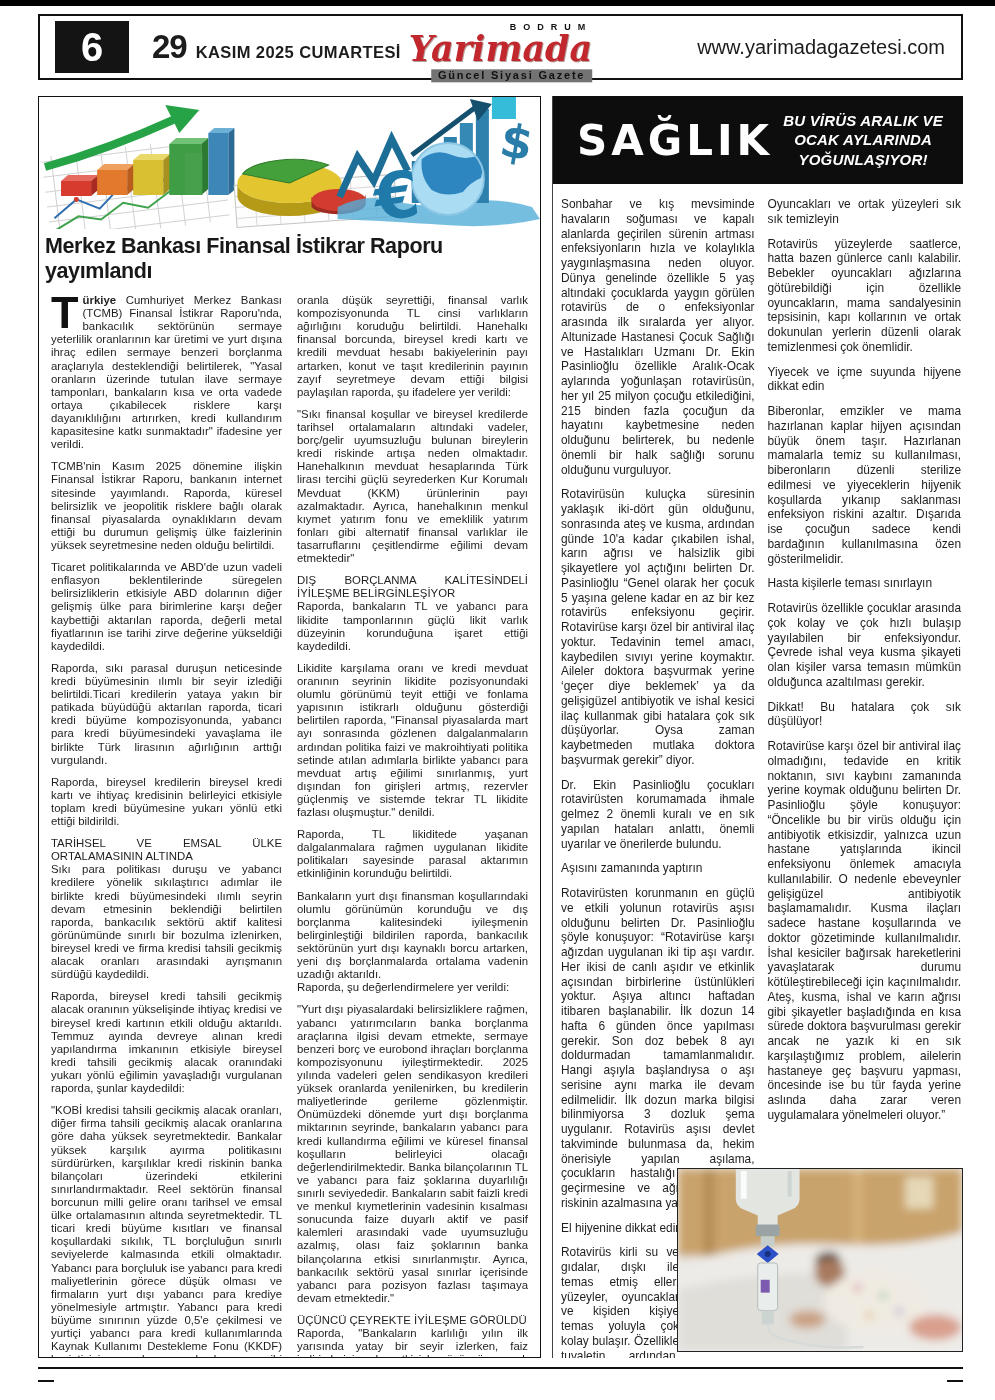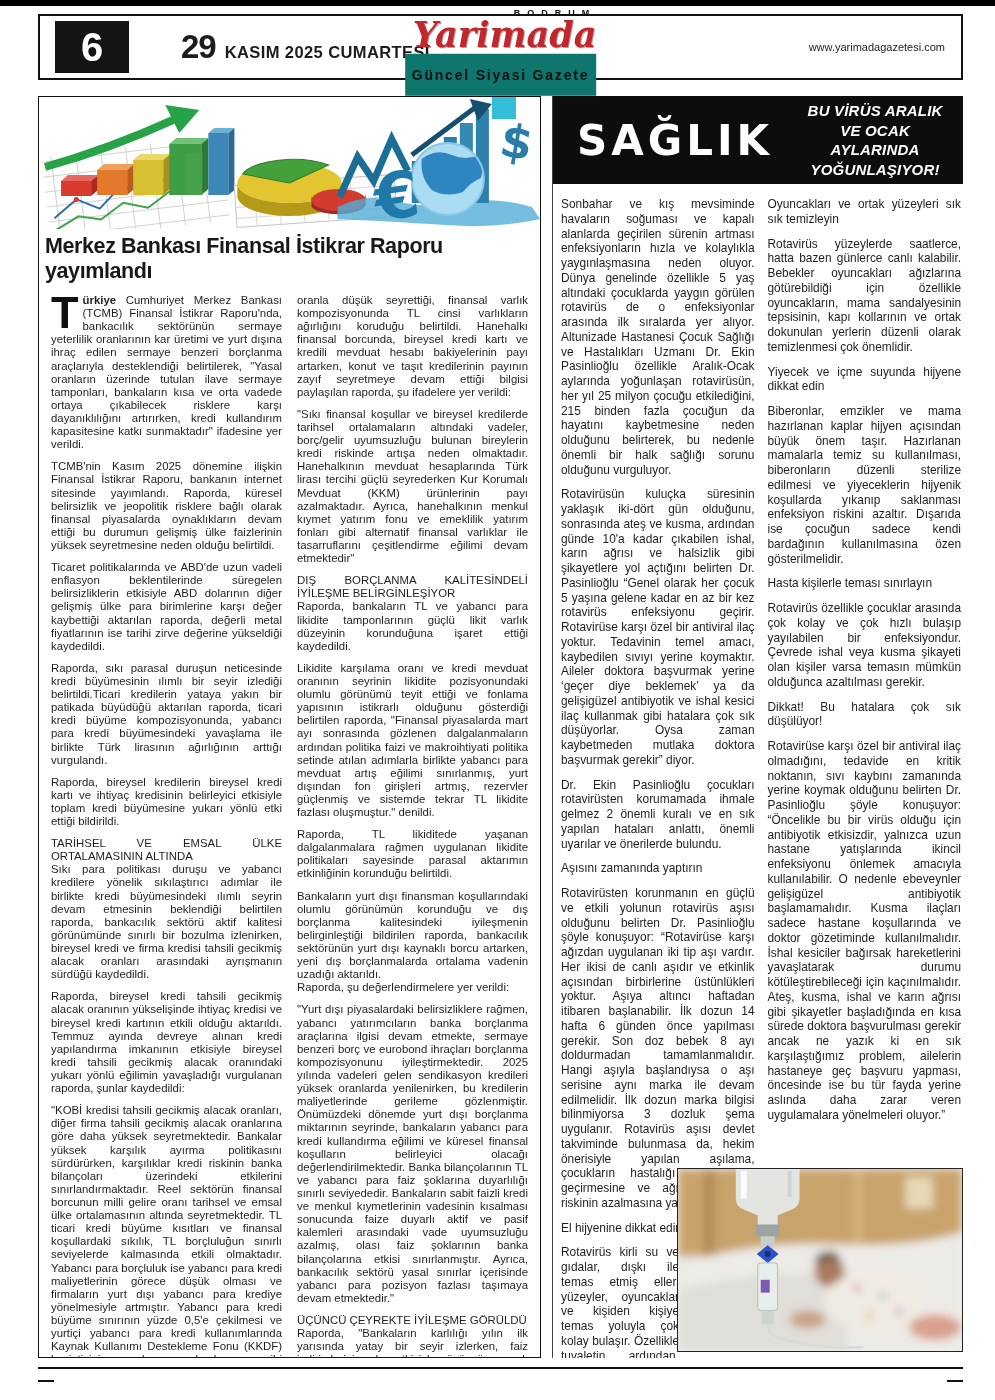--- a/index.html
+++ b/index.html
@@ -11,52 +11,52 @@
   .top-rule{height:6px;background:#000;}
   
   .masthead{
     position:relative;margin:8px 32px 0 38px;height:62px;
     border:2px solid #111;display:flex;align-items:center;background:#fff;
   }
   .pagenum{
     width:74px;height:52px;margin-left:15px;background:#141414;color:#fff;
     font-size:40px;font-weight:bold;display:flex;align-items:center;justify-content:center;
   }
-  .issue-date{margin-left:52px;display:flex;align-items:baseline;gap:9px;font-weight:bold;white-space:nowrap;}
+  .issue-date{margin-left:23px;display:flex;align-items:baseline;gap:9px;font-weight:bold;white-space:nowrap;}
   .issue-date .day{font-size:33px;letter-spacing:-1px;}
   .issue-date .rest{font-size:16.5px;letter-spacing:.4px;}
   .logo{position:absolute;left:50%;top:50%;transform:translate(-50%,-52%);text-align:right;line-height:1;margin-top:7px;}
   .logo-top{font-size:9px;font-weight:bold;letter-spacing:7px;color:#111;margin-left:7px;}
   .logo-main{
     font-family:"DejaVu Serif",serif;font-style:italic;font-weight:bold;
     font-size:35px;color:#c1272d;letter-spacing:0px;margin-top:-1px;
     text-shadow:1px 1px 0 rgba(70,12,6,.4);
   }
-  .logo-sub{font-size:14px;font-weight:bold;letter-spacing:1.8px;margin-top:2px;color:#111;
-    background:#0f766e;display:inline-block;padding:14px 7px;}
-  .website{margin-left:auto;padding-right:16px;font-size:11px;color:#1c1c1c;}
+  .logo-sub{font-size:11px;font-weight:bold;letter-spacing:1.8px;margin-top:2px;color:#111;
+    background:#737373;display:inline-block;padding:1px 7px;}
+  .website{margin-left:auto;padding-right:16px;font-size:20px;color:#1c1c1c;}
   
   .content{display:flex;margin:16px 32px 0 38px;height:1262px;}
   .left-article{width:503px;border:1.5px solid #111;box-sizing:border-box;overflow:hidden;background:#fff;}
   .article-image{height:132px;overflow:hidden;}
   .article-image svg{display:block;width:100%;height:100%;}
   .article-title{
     font-size:21.5px;font-weight:bold;
     margin:5px 6px 8px;letter-spacing:-.4px;color:#181818;
   }
   .cols{display:flex;gap:15px;padding:2px 12px 0;height:1072px;overflow:hidden;}
   .col{flex:1;font-size:11.4px;line-height:1.15;text-align:justify;color:#1e1e1e;}
   .col p{margin:0 0 9px;}
   .col p.subhead{margin-bottom:0;}
   .col p.nogap{margin-bottom:0;}
   .dropcap{float:left;font-size:45px;line-height:36px;font-weight:bold;margin:1px 4px 0 0;color:#111;}
   
   .health{width:411px;margin-left:11px;position:relative;box-sizing:border-box;border-left:1px solid #444;overflow:hidden;}
   .health-header{
-    height:88px;background:#0d0d0d;color:#fff;display:flex;align-items:center;margin-bottom:13px;gap:24px;
+    height:88px;background:#0d0d0d;color:#fff;display:flex;align-items:center;margin-bottom:13px;
   }
   .saglik{font-family:"DejaVu Sans",sans-serif;font-size:42px;font-weight:bold;letter-spacing:4px;padding-left:24px;}
   .health-headline{
     margin-left:auto;padding-right:10px;width:218px;text-align:center;
     font-weight:bold;font-size:15px;line-height:1.3;letter-spacing:.2px;font-style:italic;
   }
   .health-cols{display:flex;gap:13px;padding:0 2px 0 8px;}
   .hcol{flex:1;font-size:11.9px;line-height:1.24;text-align:justify;color:#1e1e1e;}
   .hcol p{margin:0 0 10px;}
   .hcol p.narrow{width:118px;}

